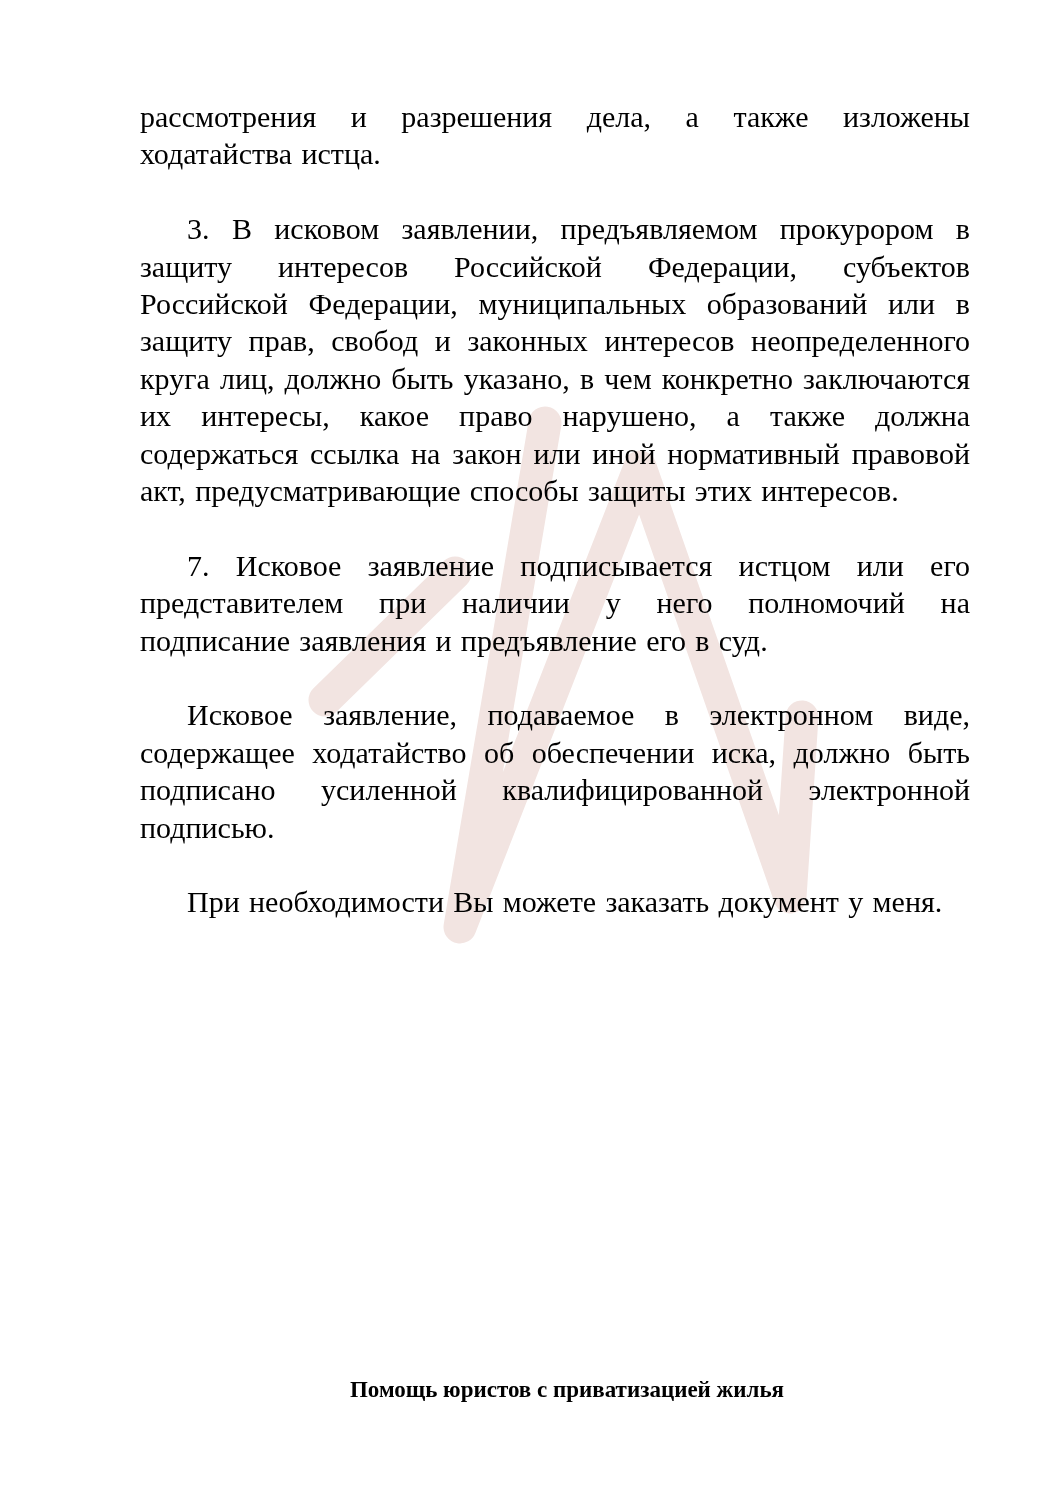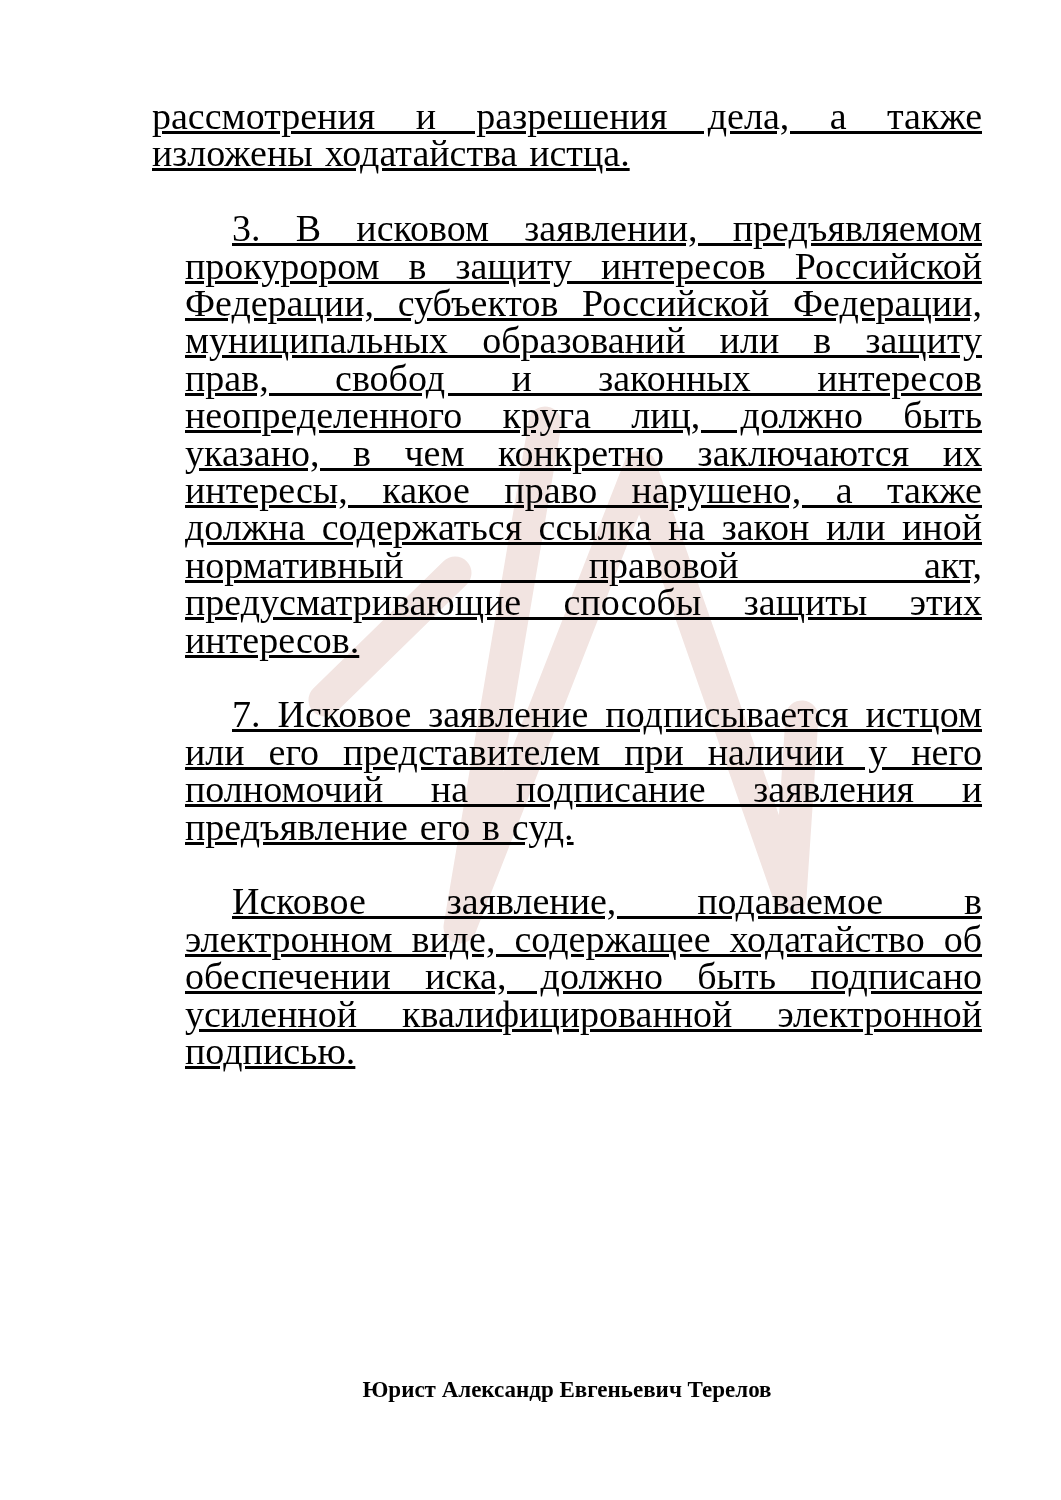--- a/index.html
+++ b/index.html
@@ -19,36 +19,34 @@
     position: absolute;
     left: 270px;
     top: 375px;
     width: 560px;
     height: 610px;
     z-index: 0;
     pointer-events: none;
   }
   .doc-body {
     position: absolute;
-    left: 152px;
+    left: 140px;
     top: 98px;
     width: 830px;
     z-index: 1;
-    font-size: 38px;
+    font-size: 30px;
     line-height: 37.4px;
     text-align: justify;
-    text-decoration: underline;
   }
   .doc-body p {
     margin: 0 0 37.4px 0;
     word-spacing: 0.06em;
   }
   .doc-body p.indent {
     text-indent: 47px;
-    margin-left: 33px;
   }
   .doc-footer {
     position: absolute;
     left: 152px;
     top: 1374px;
     width: 830px;
     z-index: 1;
     text-align: center;
     font-weight: bold;
     font-size: 23px;
@@ -62,19 +60,20 @@
 
   <svg class="watermark" viewBox="0 0 560 610" xmlns="http://www.w3.org/2000/svg">
     <path d="M 55 325 L 185 198 M 275 48 L 190 552 L 370 92 L 520 522 L 532 342" fill="none" stroke="#f2e4e1" stroke-width="33" stroke-linecap="round" stroke-linejoin="round"></path>
   </svg>
 
   <div class="doc-body">
     <p>рассмотрения и разрешения дела, а также изложены ходатайства истца.</p>
     <p class="indent">3. В исковом заявлении, предъявляемом прокурором в защиту интересов Российской Федерации, субъектов Российской Федерации, муниципальных образований или в защиту прав, свобод и законных интересов неопределенного круга лиц, должно быть указано, в чем конкретно заключаются их интересы, какое право нарушено, а также должна содержаться ссылка на закон или иной нормативный правовой акт, предусматривающие способы защиты этих интересов.</p>
     <p class="indent">7. Исковое заявление подписывается истцом или его представителем при наличии у него полномочий на подписание заявления и предъявление его в суд.</p>
     <p class="indent">Исковое заявление, подаваемое в электронном виде, содержащее ходатайство об обеспечении иска, должно быть подписано усиленной квалифицированной электронной подписью.</p>
+    <p class="indent">При необходимости Вы можете заказать документ у меня.</p>
   </div>
 
   <div class="doc-footer">
-    <div>Юрист Александр Евгеньевич Терелов</div>
+    <div>Помощь юристов с приватизацией жилья</div>
   </div>
 
 </div>
 
 </body></html>

